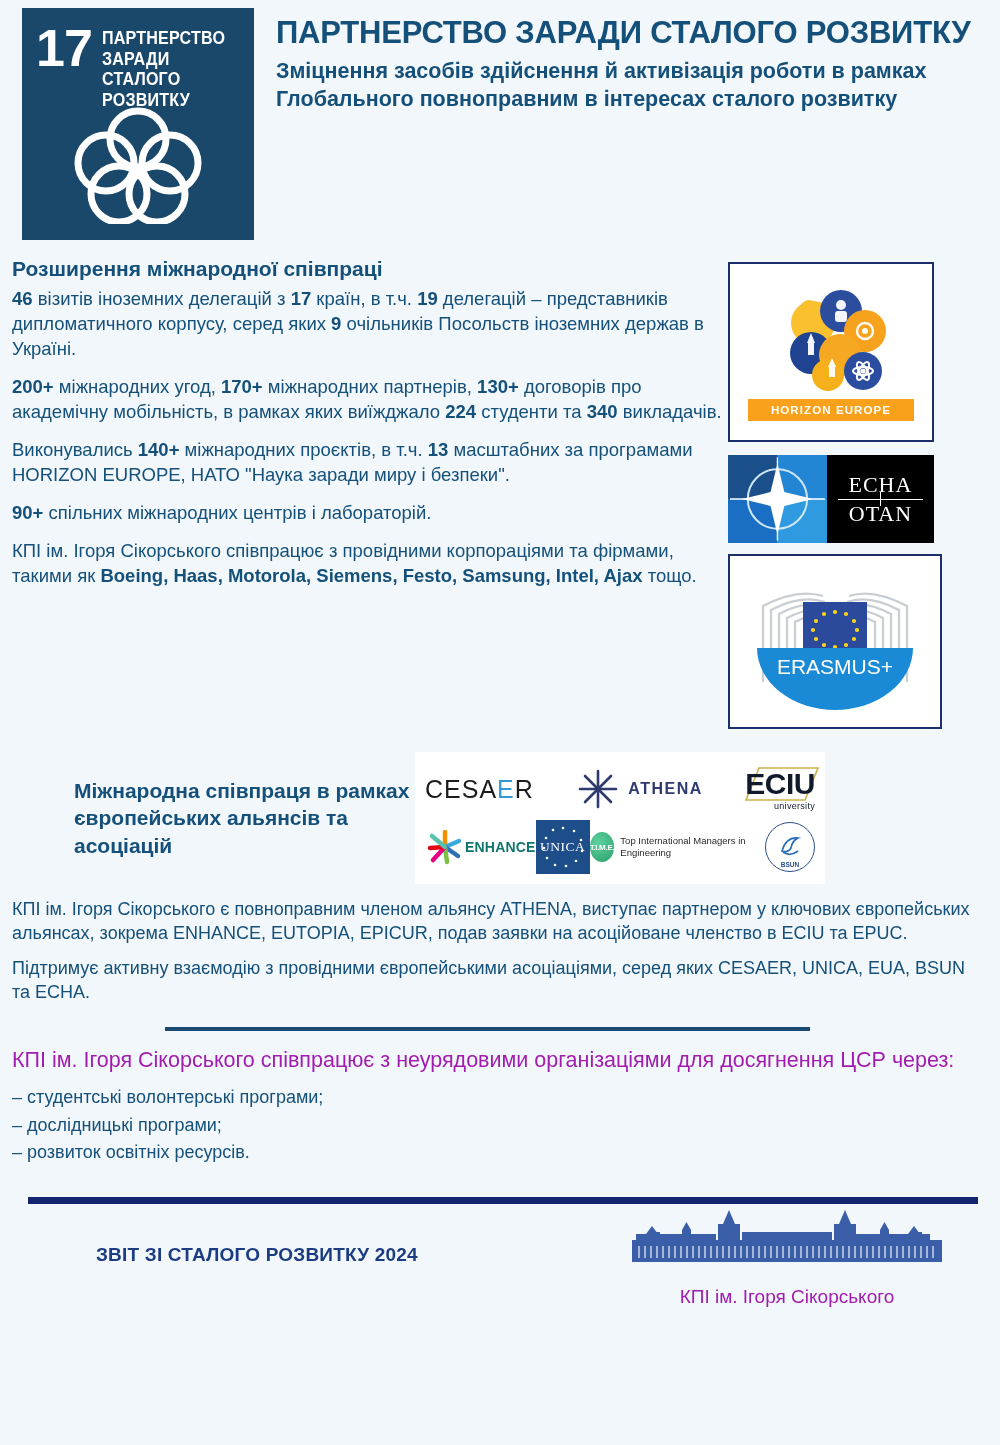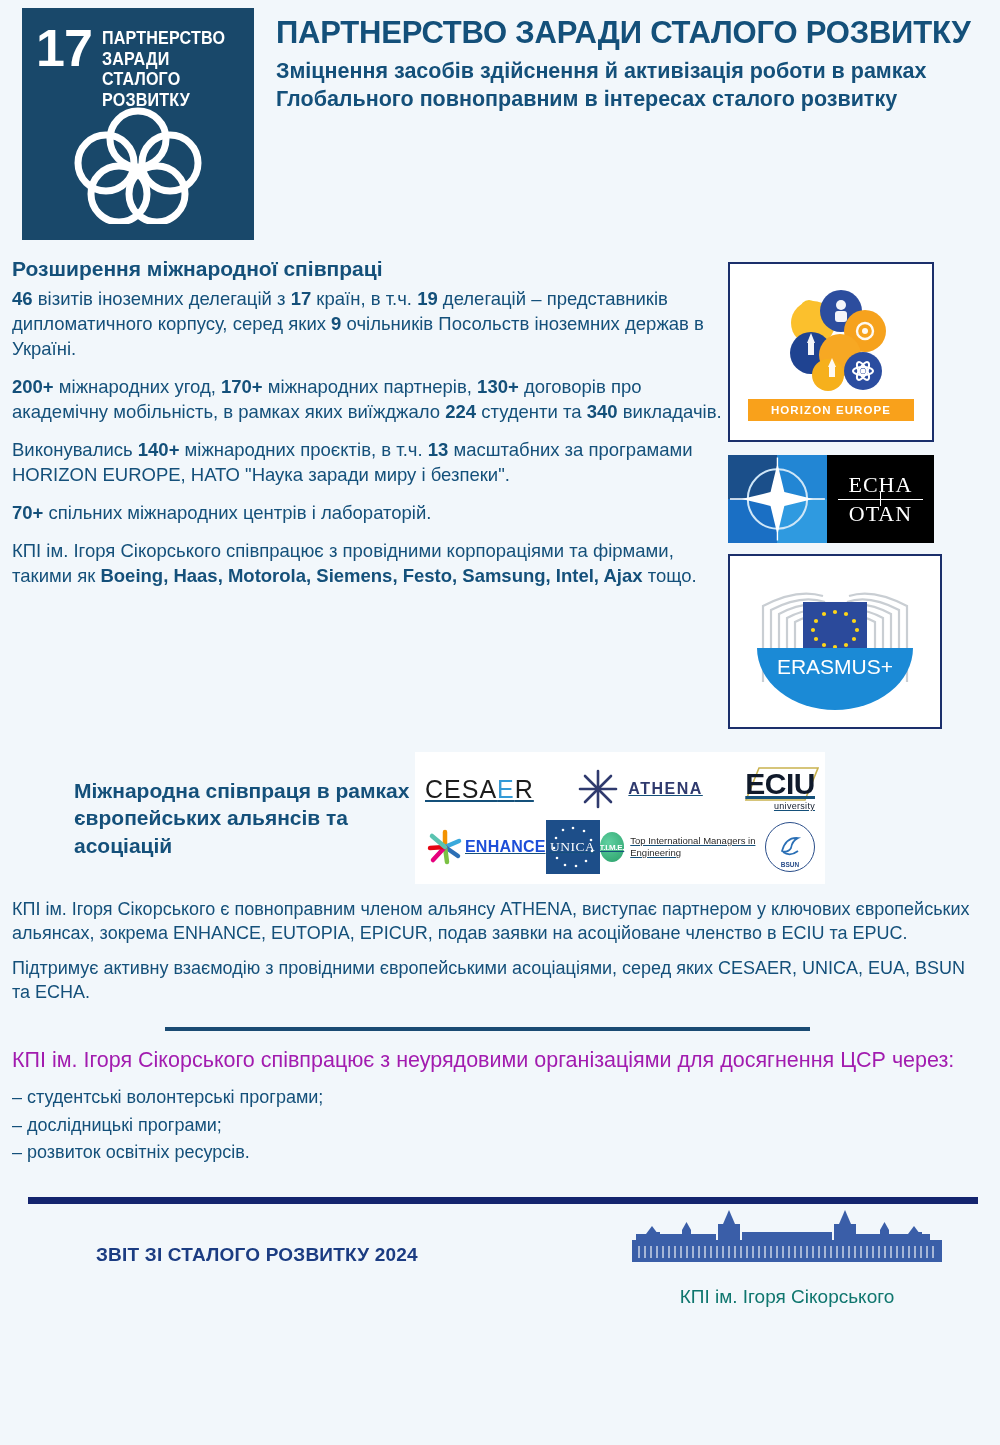--- a/index.html
+++ b/index.html
@@ -174,37 +174,36 @@
     font-size: 21px;
     font-weight: 700;
     line-height: 1.3;
     color: #14507a;
   }
   .alliance-logos {
     width: 410px;
     background: #ffffff;
     padding: 8px 10px;
     box-sizing: border-box;
-    text-decoration: underline;
   }
   .al-row {
     display: flex;
     align-items: center;
     justify-content: space-between;
     height: 58px;
   }
   .al-item { display: flex; align-items: center; justify-content: center; }
 
   .cesaer { font-size: 25px; letter-spacing: 1px; color: #1c1c1c; font-weight: 400; }
   .cesaer .e2 { color: #3399d6; }
   .athena-txt { font-size: 16px; letter-spacing: 1.5px; color: #2f3a6e; font-weight: 600; }
   .eciu-wrap { position: relative; display:flex; flex-direction:column; align-items:flex-end;}
   .eciu-txt { font-size: 30px; font-weight: 800; color:#101a2b; letter-spacing:-0.5px;}
   .eciu-sub { font-size: 9px; color:#101a2b; letter-spacing:0.3px; }
-  .enhance-txt { font-size:16px; font-weight:800; color:#1d4ed8; letter-spacing:0.2px;}
+  .enhance-txt { font-size:14px; font-weight:800; color:#0f766e; letter-spacing:0.2px;}
   .unica-box { width:54px; height:54px; background:#1d4e89; display:flex; align-items:center;
                justify-content:center; position:relative;}
   .unica-txt { color:#fff; font-family:"Liberation Serif", serif; font-size:13.5px; letter-spacing:0.5px;}
   .time-circle { width:30px; height:30px; border-radius:50%;
                  background: radial-gradient(circle at 35% 35%, #5fd0a0, #2aa06a);
                  display:flex; align-items:center; justify-content:center;
                  color:#fff; font-size:8px; font-weight:700; letter-spacing:-0.3px;}
   .time-txt { font-size:9.5px; color:#2b2b2b; line-height:1.25; margin-left:6px;}
   .bsun-circle { width:48px; height:48px; border-radius:50%; border:1px solid #2a4e8a;
                  display:flex; align-items:center; justify-content:center; position:relative; }
@@ -268,21 +267,21 @@
     letter-spacing: 0.2px;
   }
   .footer-kpi {
     display: flex;
     flex-direction: column;
     align-items: center;
     margin-right: 18px;
   }
   .footer-kpi-name {
     font-size: 19px;
-    color: #0f766e;
+    color: #a21caf;
     margin-top: 18px;
   }
 </style>
 </head>
 <body>
 
 <div class="header">
 
   <div class="sdg-badge">
     <div class="sdg-top">
@@ -306,21 +305,21 @@
   </div>
 </div>
 
 <div class="section-intl">
 
   <div class="intl-left">
     <h2 class="block-heading">Розширення міжнародної співпраці</h2>
     <p class="body-par"><b>46</b> візитів іноземних делегацій з <b>17</b> країн, в т.ч. <b>19</b> делегацій – представників дипломатичного корпусу, серед яких <b>9</b> очільників Посольств іноземних держав в Україні.</p>
     <p class="body-par"><b>200+</b> міжнародних угод, <b>170+</b> міжнародних партнерів, <b>130+</b> договорів про академічну мобільність, в рамках яких виїжджало <b>224</b> студенти та <b>340</b> викладачів.</p>
     <p class="body-par">Виконувались <b>140+</b> міжнародних проєктів, в т.ч. <b>13</b> масштабних за програмами HORIZON EUROPE, НАТО "Наука заради миру і безпеки".</p>
-    <p class="body-par"><b>70+</b> спільних міжнародних центрів і лабораторій.</p>
+    <p class="body-par"><b>90+</b> спільних міжнародних центрів і лабораторій.</p>
     <p class="body-par">КПІ ім. Ігоря Сікорського співпрацює з провідними корпораціями та фірмами, такими як <b>Boeing, Haas, Motorola, Siemens, Festo, Samsung, Intel, Ajax</b> тощо.</p>
   </div>
 
   <div class="intl-right">
 
     <div class="logo-box logo-horizon">
       <div class="hz-wrap">
         <svg width="120" height="108" viewBox="0 0 120 108">
           <circle cx="38" cy="22" r="9" fill="#f5c327"></circle>
           <circle cx="42" cy="36" r="22" fill="#fbc02d"></circle>

